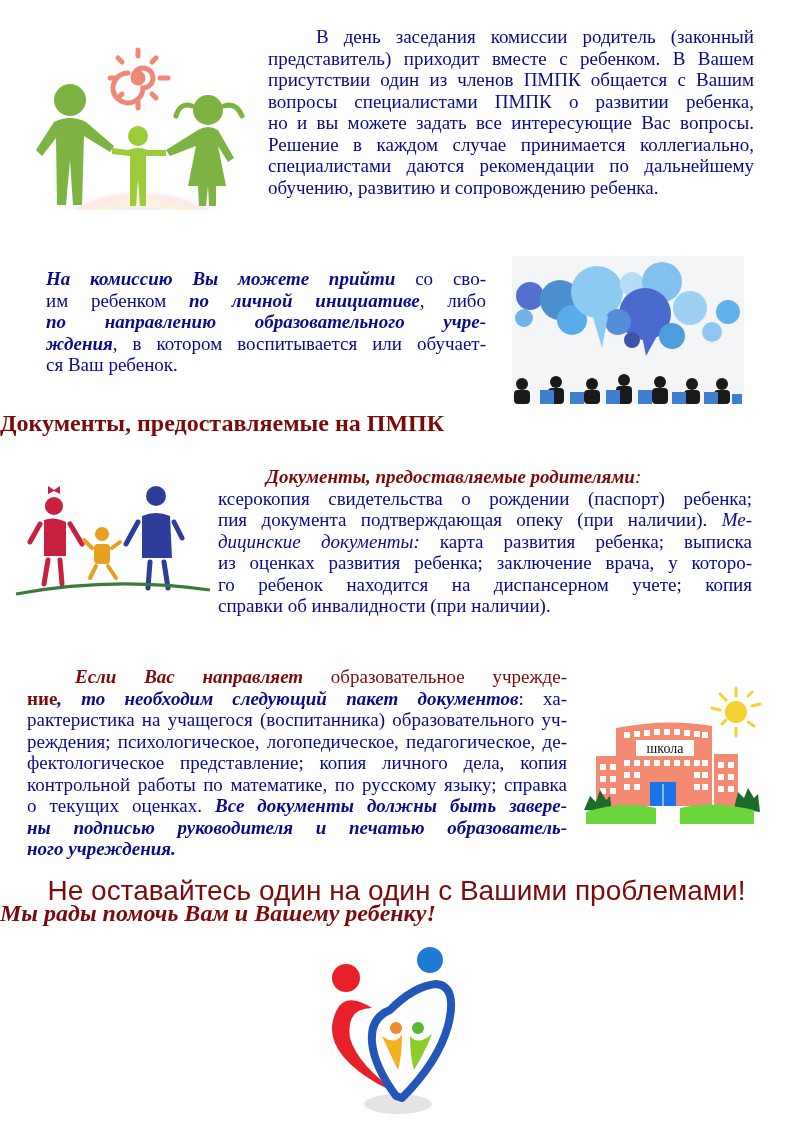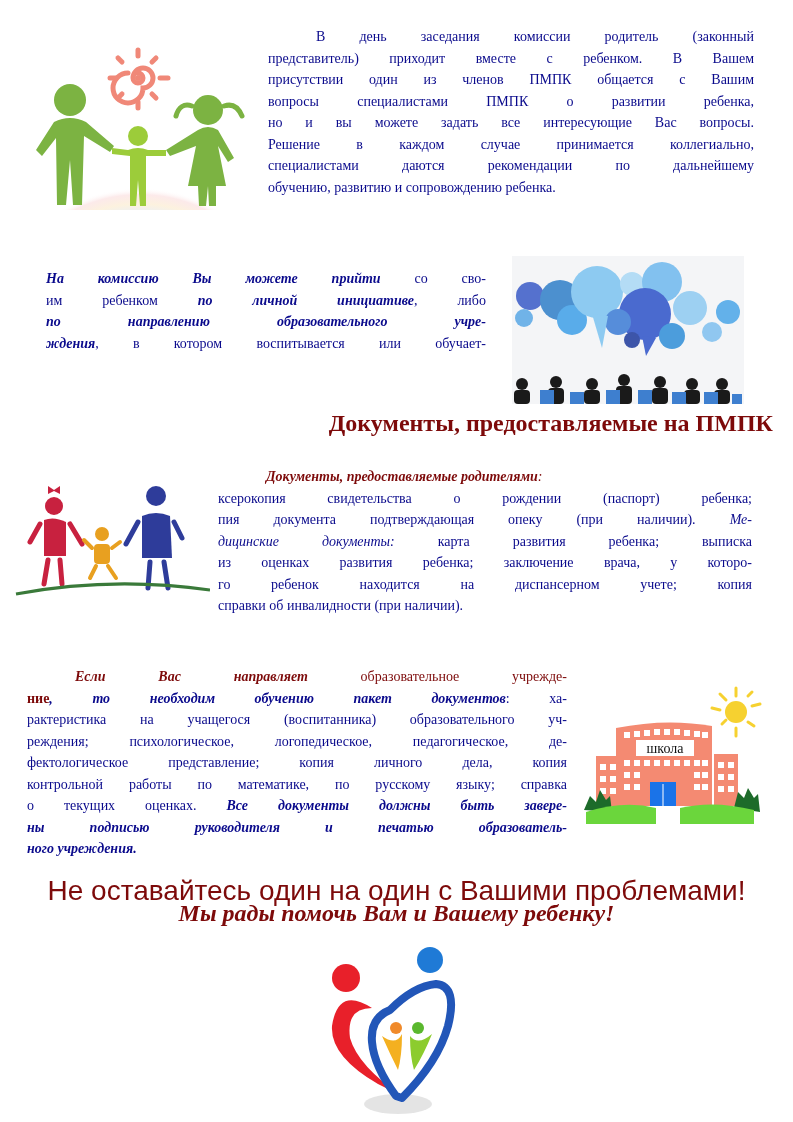--- a/index.html
+++ b/index.html
@@ -1,28 +1,28 @@
 <!DOCTYPE html>
 <html><head>
 <meta charset="utf-8">
 <style>
   html, body { margin: 0; padding: 0; background: #ffffff; }
   body { width: 793px; height: 1122px; position: relative; overflow: hidden;
          font-family: "DejaVu Serif", "Liberation Serif", serif; }
   .red  { color: #7d0a0a; margin-top: 42px; }
   .abs { position: absolute; }
-  .txt { font-family: "Liberation Serif", "DejaVu Serif", serif; font-size: 14px; line-height: 21.5px; color: #0a0a8c; text-align: justify; }
+  .txt { font-family: "Liberation Serif", "DejaVu Serif", serif; font-size: 19px; line-height: 21.5px; color: #0a0a8c; text-align: justify; }
   .bi  { font-weight: bold; font-style: italic; }
   .it  { font-style: italic; }
   .indent { text-indent: 48px; }
   .line { display: block; white-space: nowrap; text-align-last: justify; }
   .line.last { text-align-last: left; }
-  .heading { font-family: "Liberation Serif", "DejaVu Serif", serif; font-weight: bold; font-size: 24px; color: #7d0a0a; text-align: right; }
+  .heading { font-family: "Liberation Serif", "DejaVu Serif", serif; font-weight: bold; font-size: 24px; color: #7d0a0a; text-align: left; }
   .footer1 { font-family: "Liberation Sans", "DejaVu Sans", sans-serif; font-size: 28px; color: #7d0a0a; text-align: center; }
-  .footer2 { font-family: "Liberation Serif", "DejaVu Serif", serif; font-weight: bold; font-style: italic; font-size: 24px; color: #7d0a0a; text-align: center; }
+  .footer2 { font-family: "Liberation Serif", "DejaVu Serif", serif; font-weight: bold; font-style: italic; font-size: 24px; color: #7d0a0a; text-align: left; }
   svg { display: block; }
 </style>
 </head>
 <body>
 
 <div class="abs" style="left:20px;top:10px;width:240px;height:200px;">
   <svg width="240" height="200" viewBox="0 0 240 200">
     <defs>
       <radialGradient id="rb" cx="50%" cy="100%" r="60%">
         <stop offset="70%" stop-color="#ffffff" stop-opacity="0"></stop>
@@ -70,20 +70,21 @@
   <span class="line">Решение в каждом случае принимается коллегиально,</span>
   <span class="line">специалистами даются рекомендации по дальнейшему</span>
   <span class="line last">обучению, развитию и сопровождению ребенка.</span>
 </div>
 
 <div class="abs txt" style="left:46px;top:268px;width:440px;">
   <span class="line"><span class="bi">На комиссию Вы можете прийти</span><span> со сво-</span></span>
   <span class="line"><span>им ребенком </span><span class="bi">по  личной инициативе</span><span>, либо</span></span>
   <span class="line bi">по направлению образовательного учре-</span>
   <span class="line"><span class="bi">ждения</span><span>, в котором воспитывается или обучает-</span></span>
+  <span class="line last">ся  Ваш ребенок.</span>
 </div>
 
 <div class="abs" style="left:512px;top:256px;width:232px;height:148px;background:#f4f5f7;">
   <svg width="232" height="148" viewBox="0 0 232 148">
     <g opacity="0.85">
       <circle cx="18" cy="40" r="14" fill="#3a5bc7"></circle>
       <circle cx="48" cy="44" r="20" fill="#2f7fc9"></circle>
       <circle cx="12" cy="62" r="9" fill="#5aa8e6"></circle>
       <circle cx="60" cy="64" r="15" fill="#3fa0e8"></circle>
       <circle cx="85" cy="36" r="26" fill="#7cc3f0"></circle>
@@ -158,21 +159,21 @@
   <span class="line">ксерокопия свидетельства о рождении (паспорт) ребенка;</span>
   <span class="line"><span>пия документа подтверждающая опеку (при наличии). </span><span class="it">Ме-</span></span>
   <span class="line"><span class="it">дицинские документы:</span><span> карта развития ребенка; выписка</span></span>
   <span class="line">из оценках развития ребенка; заключение врача, у которо-</span>
   <span class="line">го ребенок  находится на диспансерном учете; копия</span>
   <span class="line last">справки об инвалидности (при наличии).</span>
 </div>
 
 <div class="abs txt" style="left:27px;top:666px;width:540px;">
   <span class="line indent"><span class="bi red">Если Вас направляет</span><span class="red" style="font-weight:normal"> образовательное учрежде-</span></span>
-  <span class="line"><span class="red" style="font-weight:bold">ние</span><span class="bi">, то необходим обучению  пакет документов</span><span>: ха-</span></span>
+  <span class="line"><span class="red" style="font-weight:bold">ние</span><span class="bi">, то необходим следующий  пакет документов</span><span>: ха-</span></span>
   <span class="line">рактеристика на учащегося (воспитанника) образовательного уч-</span>
   <span class="line">реждения; психологическое, логопедическое, педагогическое, де-</span>
   <span class="line">фектологическое  представление; копия личного дела, копия</span>
   <span class="line">контрольной работы по математике, по русскому языку; справка</span>
   <span class="line"><span>о текущих оценках. </span><span class="bi">Все документы должны быть завере-</span></span>
   <span class="line bi">ны подписью руководителя и печатью образователь-</span>
   <span class="line bi last">ного учреждения.</span>
 </div>
 
 <div class="abs" style="left:584px;top:684px;width:196px;height:150px;">

